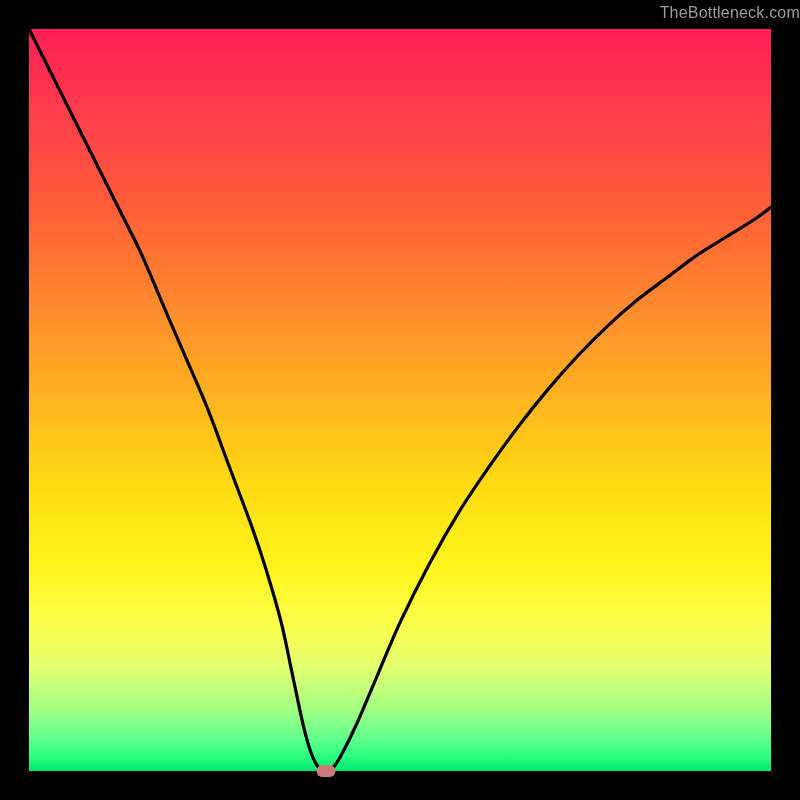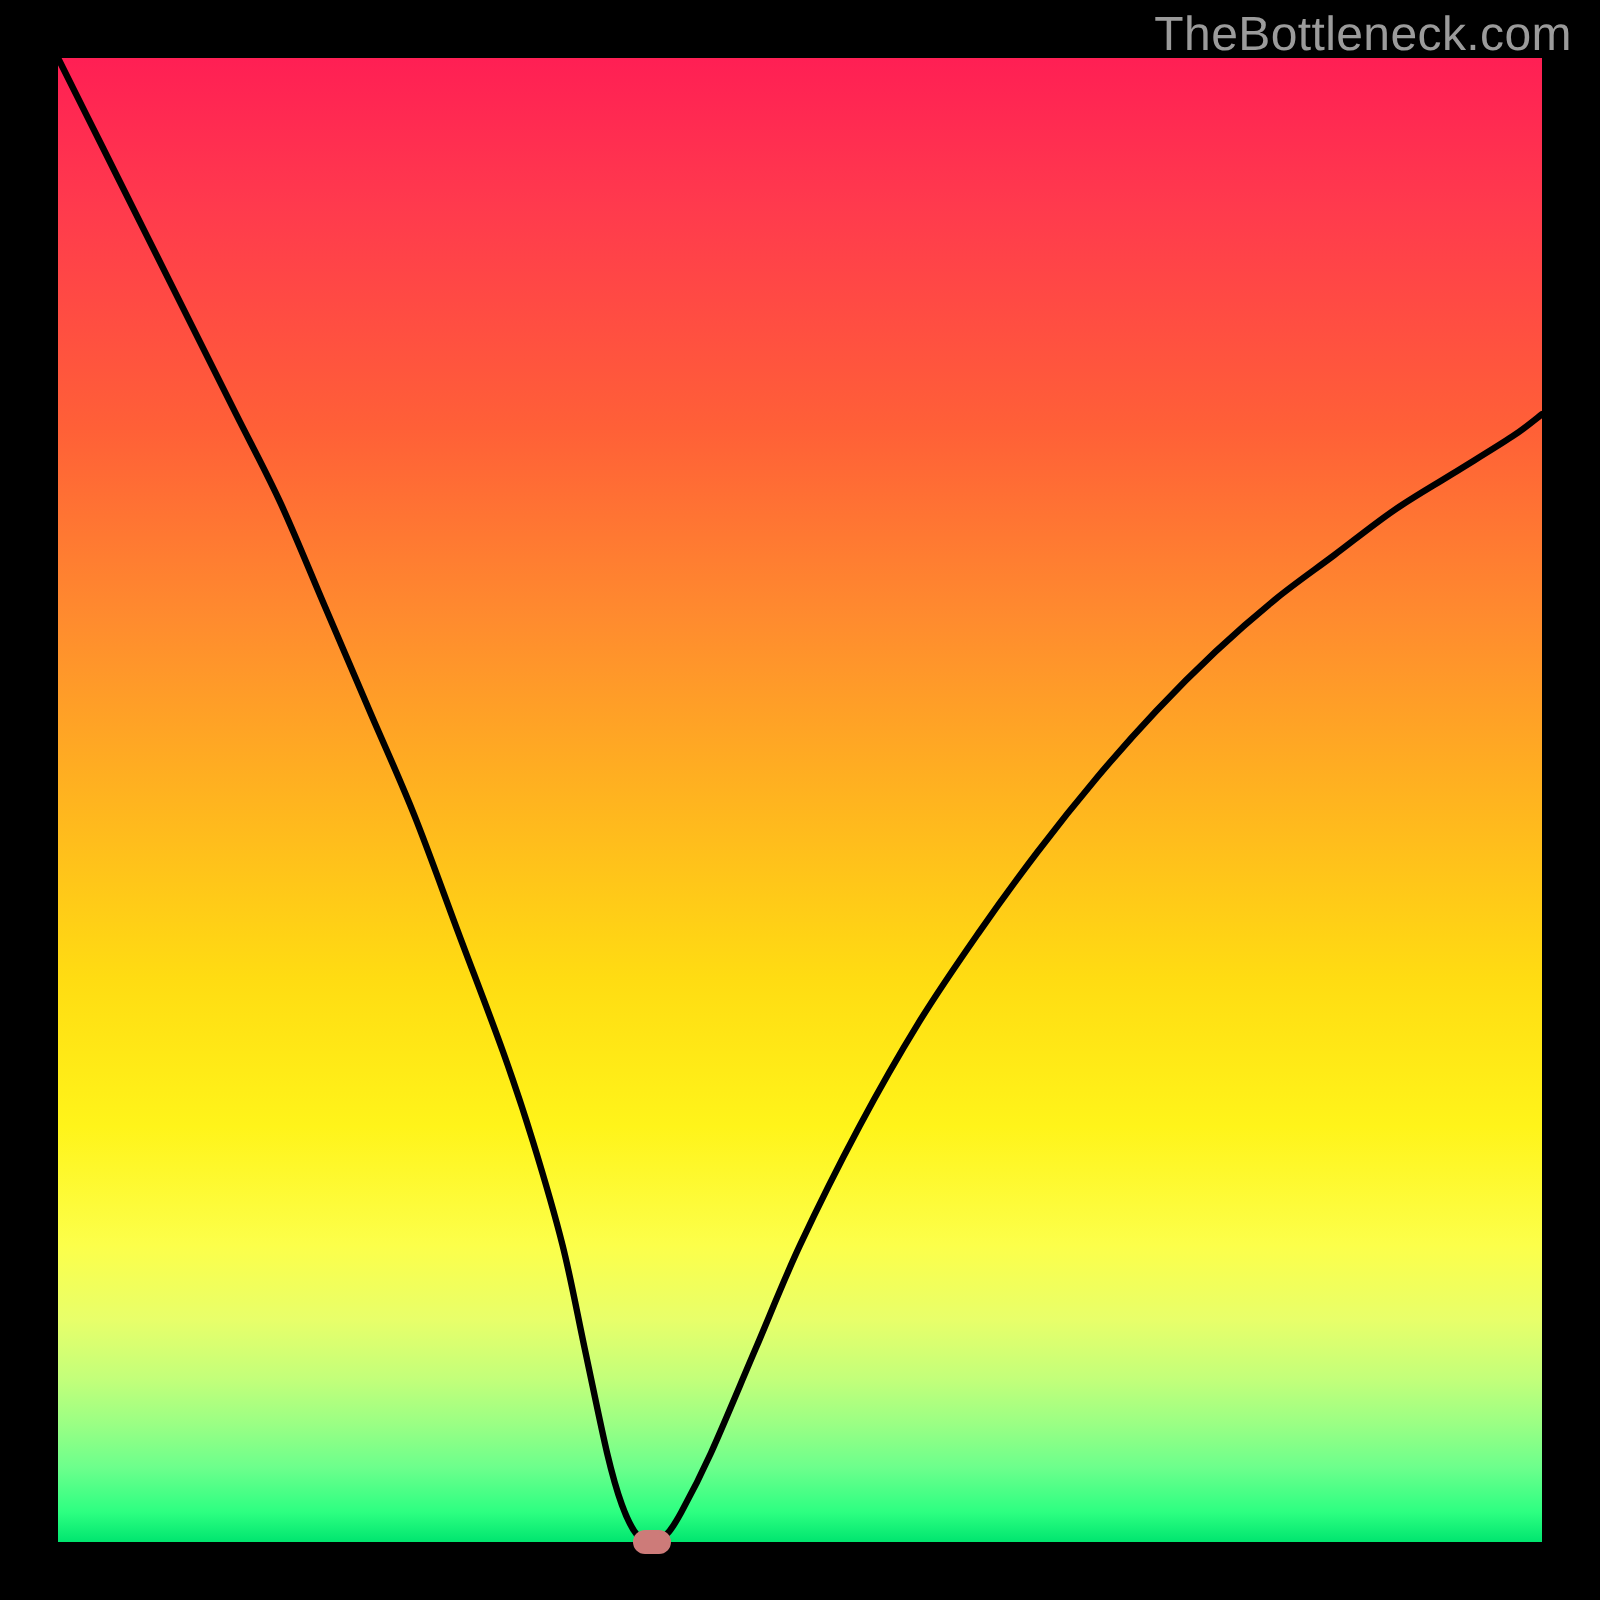--- a/index.html
+++ b/index.html
@@ -13,23 +13,23 @@
   }
   .frame {
     position: relative;
     width: 800px;
     height: 800px;
     background: #000;
   }
   .watermark {
     position: absolute;
     top: 4px;
-    right: 14px;
+    right: 0;
     color: #9b9b9b;
-    font-size: 24px;
+    font-size: 16px;
     font-weight: 500;
     letter-spacing: 0.2px;
     z-index: 10;
     user-select: none;
   }
   .plot-area {
     position: absolute;
     left: 29px;
     top: 29px;
     width: 742px;

